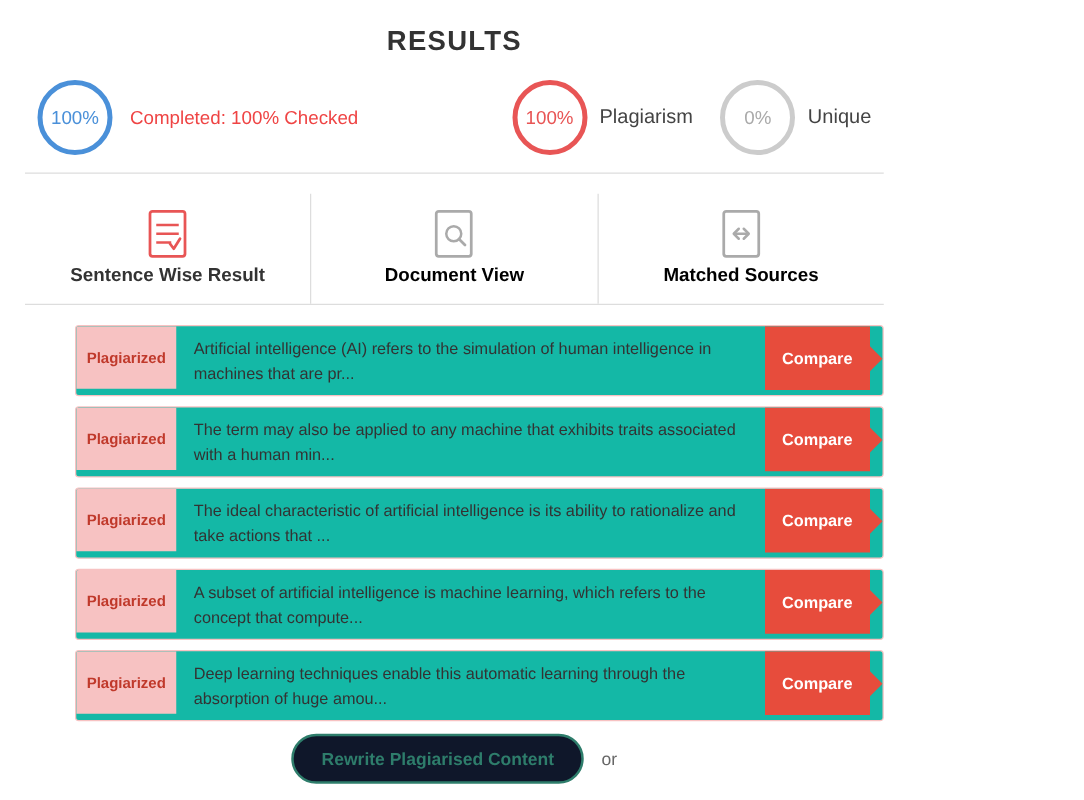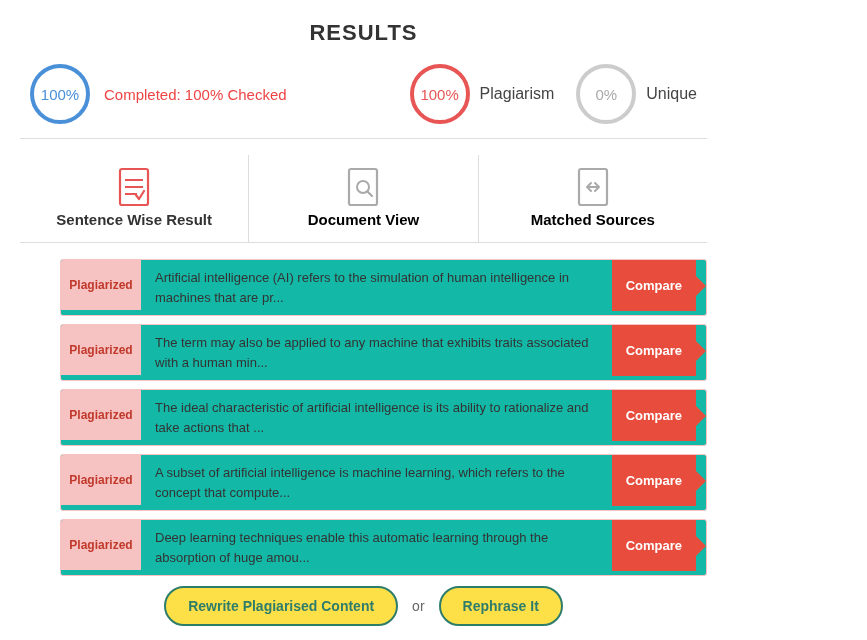--- a/index.html
+++ b/index.html
@@ -156,21 +156,21 @@
     .bottom-actions {
       display: flex;
       align-items: center;
       justify-content: center;
       gap: 14px;
       margin-top: 10px;
     }
     .action-btn {
       border: 2px solid #2e7d6b;
       color: #2e7d6b;
-      background: #fde047;
+      background: #0f172a;
       border-radius: 24px;
       padding: 10px 22px;
       font-size: 14px;
       font-weight: bold;
       cursor: pointer;
     }
     .or-text {
       font-size: 14px;
       color: #666;
     }
@@ -279,15 +279,14 @@
       <div class="result-text">Deep learning techniques enable this automatic learning through the absorption of huge amou...</div>
       <div class="compare-btn-wrap">
         <button class="compare-btn">Compare</button>
       </div>
     </div>
   </div>
 
   <div class="bottom-actions">
     <button class="action-btn">Rewrite Plagiarised Content</button>
     <span class="or-text">or</span>
-    <button class="action-btn">Rephrase It</button>
   </div>
 </div>
 
 </body></html>

